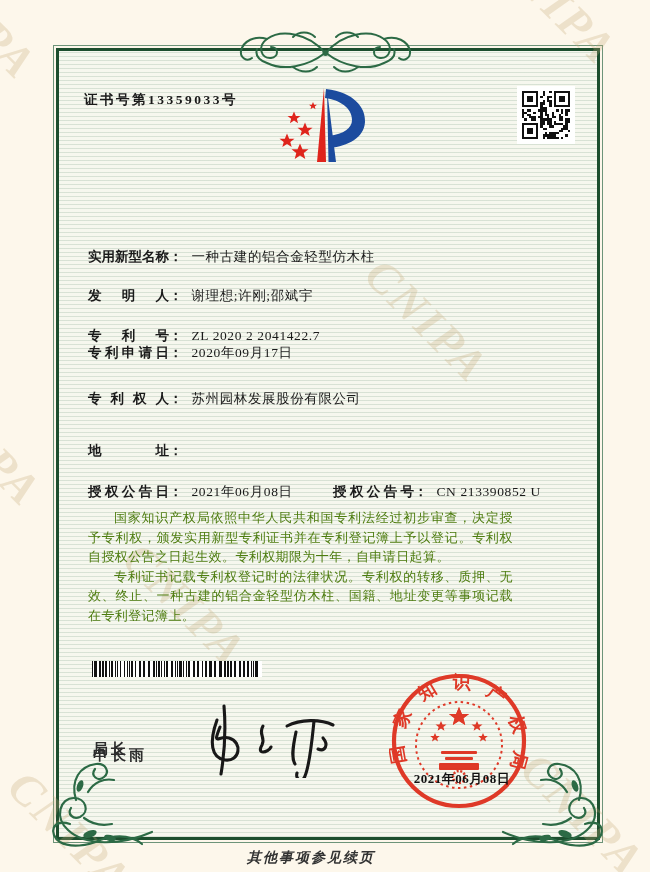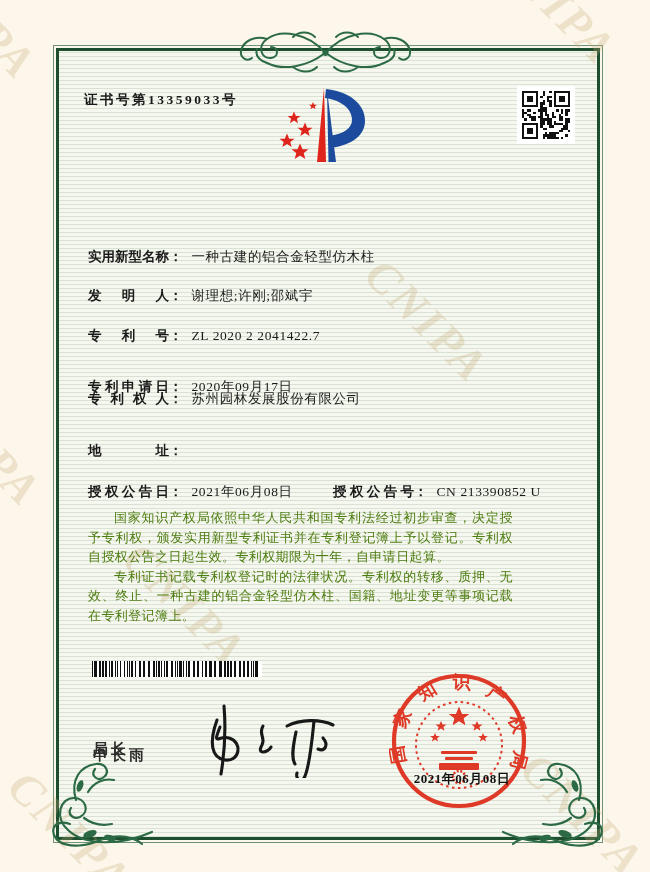--- a/index.html
+++ b/index.html
@@ -309,21 +309,21 @@
   <div class="field-row" style="top:287px;">
     <span class="flabel">发明人</span>
       <span class="fcolon">：</span>
     <span class="fvalue">谢理想;许刚;邵斌宇</span>
   </div>
   <div class="field-row" style="top:327px;">
     <span class="flabel">专利号</span>
       <span class="fcolon">：</span>
     <span class="fvalue">ZL 2020 2 2041422.7</span>
   </div>
-  <div class="field-row" style="top:378px;">
+  <div class="field-row" style="top:344px;">
     <span class="flabel">专利申请日</span>
       <span class="fcolon">：</span>
     <span class="fvalue">2020年09月17日</span>
   </div>
   <div class="field-row" style="top:390px;">
     <span class="flabel">专利权人</span>
       <span class="fcolon">：</span>
     <span class="fvalue">苏州园林发展股份有限公司</span>
   </div>
   <div class="field-row" style="top:442px;">
@@ -474,14 +474,15 @@
       <path d="M46,62 l1.4,3.1 3.4,0 -2.7,2.1 0.9,3.3 -3,-2 -3,2 0.9,-3.3 -2.7,-2.1 3.4,0 Z"></path>
       <path d="M94,62 l1.4,3.1 3.4,0 -2.7,2.1 0.9,3.3 -3,-2 -3,2 0.9,-3.3 -2.7,-2.1 3.4,0 Z"></path>
       <rect x="52" y="80" width="36" height="3" rx="1"></rect>
       <rect x="56" y="86" width="28" height="3" rx="1"></rect>
       <rect x="50" y="92" width="40" height="7" rx="1"></rect>
       <circle cx="70" cy="106" r="6" fill="none" stroke="#de2a18" stroke-width="2.5" stroke-dasharray="2 1.6"></circle>
     </g>
   </svg>
   <div class="seal-date">2021年06月08日</div>
 
+  <div class="continuation-note">其他事项参见续页</div>
 
 </div>
 
 </body></html>

